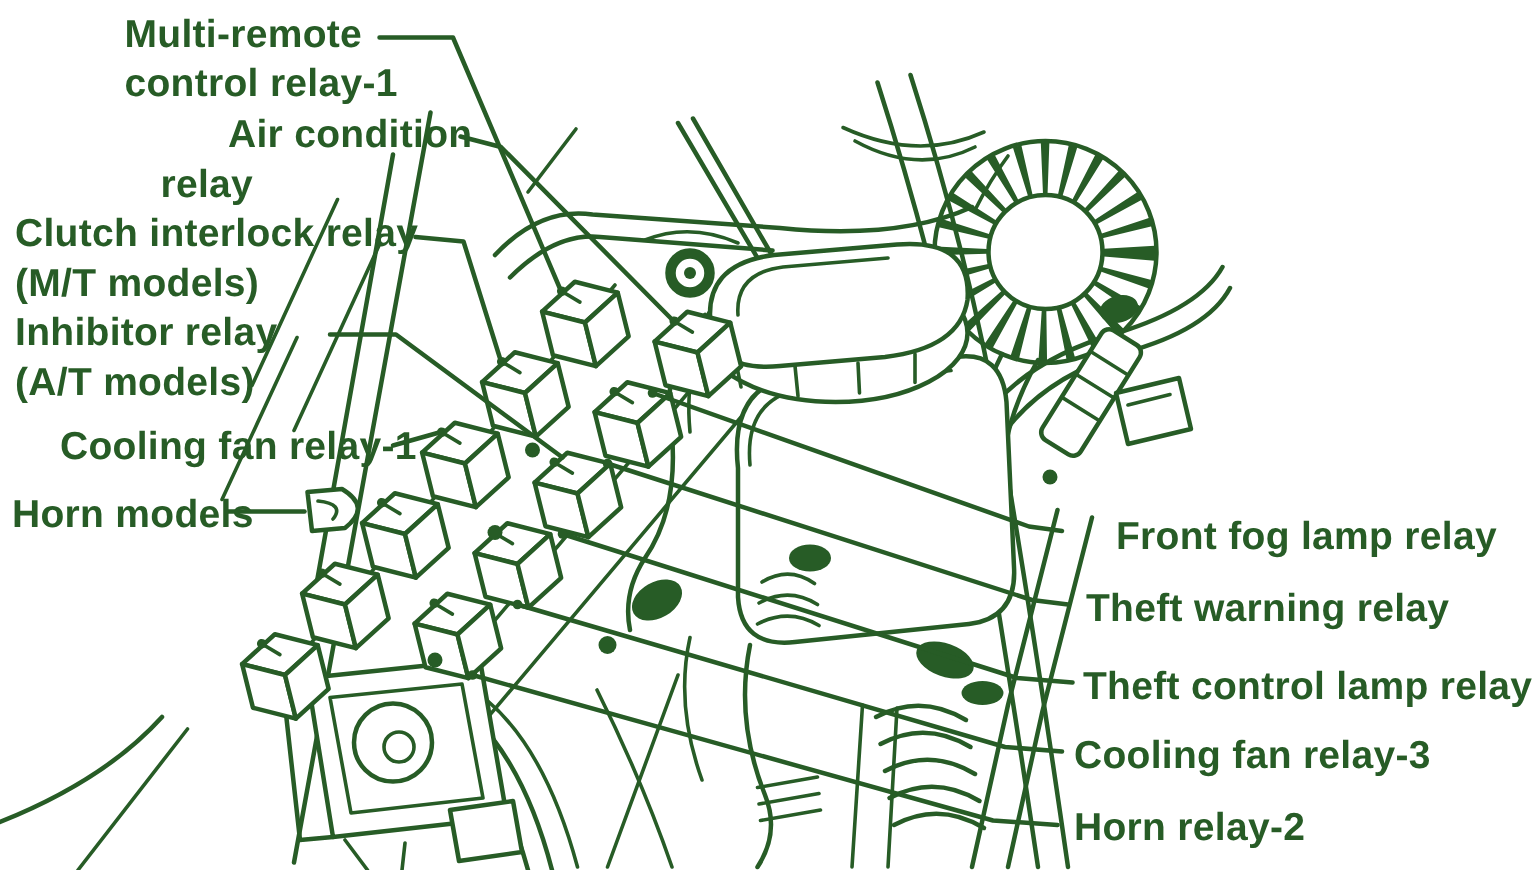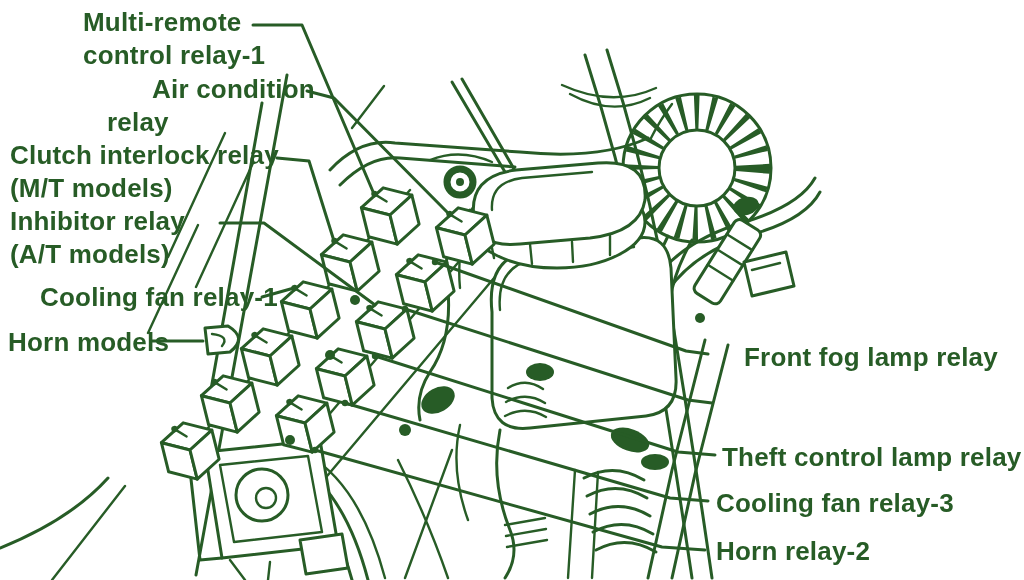--- a/index.html
+++ b/index.html
@@ -238,16 +238,17 @@
   <div class="lbl l1b">control relay-1</div>
   <div class="lbl l2a">Air condition</div>
   <div class="lbl l2b">relay</div>
   <div class="lbl l3a">Clutch interlock relay</div>
   <div class="lbl l3b">(M/T models)</div>
   <div class="lbl l4b">(A/T models)</div>
   <div class="lbl l4a">Inhibitor relay</div>
   <div class="lbl l5">Cooling fan relay-1</div>
   <div class="lbl l6">Horn models</div>
   <div class="lbl r1">Front fog lamp relay</div>
+  <div class="lbl r2">Theft warning relay</div>
   <div class="lbl r3">Theft control lamp relay</div>
   <div class="lbl r4">Cooling fan relay-3</div>
   <div class="lbl r5">Horn relay-2</div>
 </div>
 
 </body></html>

